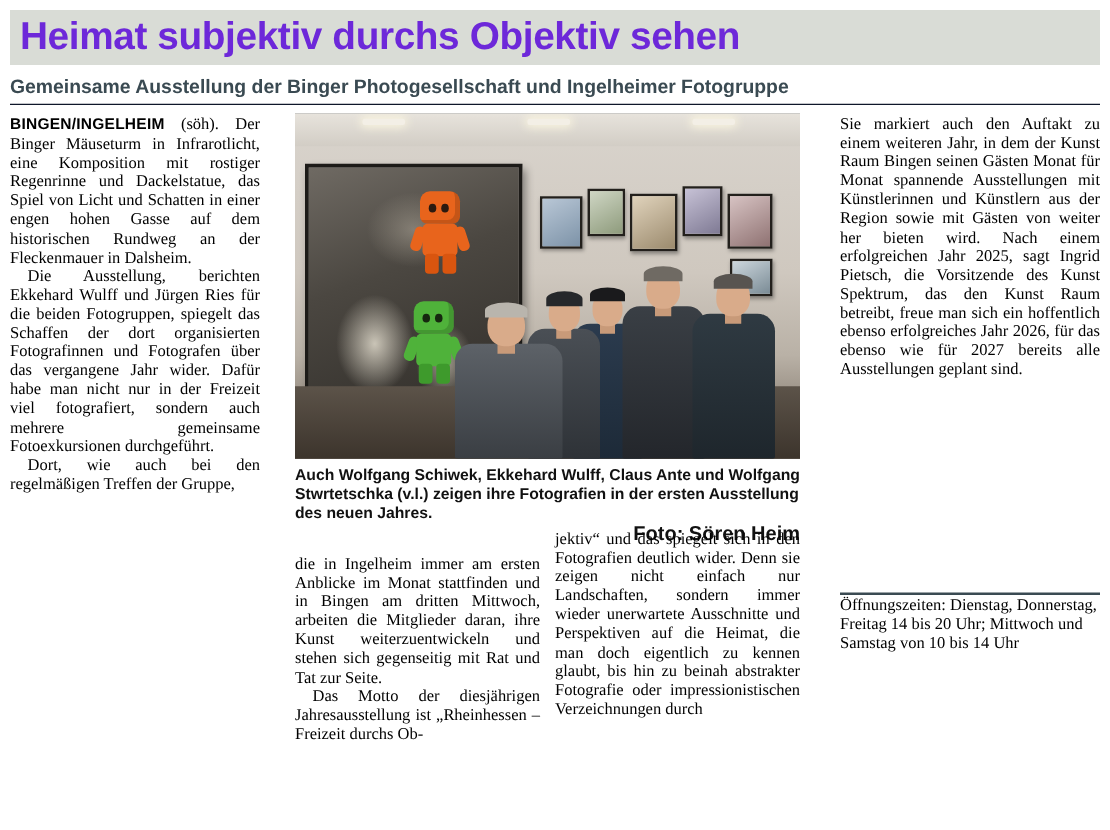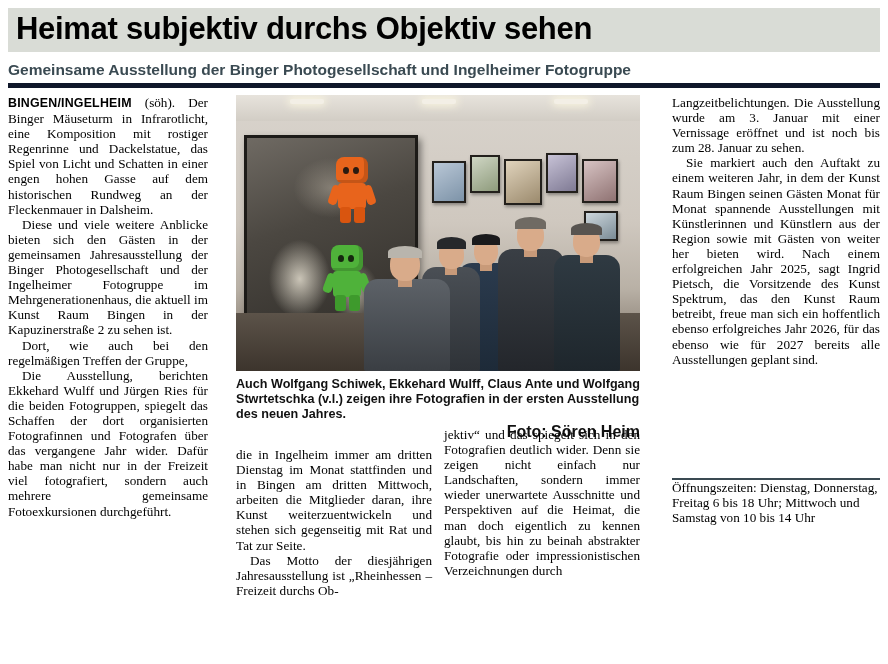--- a/index.html
+++ b/index.html
@@ -28,27 +28,27 @@
     background: #d9dcd6;
     margin: 8px 8px 0 8px;
     padding: 3px 8px 5px 8px;
   }
   .headline {
     font-family: "Liberation Sans", sans-serif;
     font-weight: bold;
     font-size: 31px;
     line-height: 36px;
     letter-spacing: -0.3px;
-    color: #000000;
+    color: #6d28d9;
     margin: 0;
   }
   .subhead-band {
     margin: 6px 8px 0 8px;
     padding: 2px 0 4px 0;
-    border-bottom: 5px solid #0f172a;
+    border-bottom: 1px solid #0f172a;
   }
   .subhead {
     font-family: "Liberation Sans", sans-serif;
     font-weight: bold;
     font-size: 15.5px;
     line-height: 19px;
     color: #3a4a52;
     margin: 0;
   }
 
@@ -226,23 +226,22 @@
   </div>
 
   <div class="subhead-band">
     <h2 class="subhead">Gemeinsame Ausstellung der Binger Photogesellschaft und Ingelheimer Fotogruppe</h2>
   </div>
 
   <div class="body-area">
 
     <div class="col" id="col1">
       <p><span class="lead-label">BINGEN/INGELHEIM</span> <span>(söh).</span> <span>Der Binger Mäuseturm in Infrarotlicht, eine Komposition mit rostiger Regenrinne und Dackelstatue, das Spiel von Licht und Schatten in einer engen hohen Gasse auf dem historischen Rundweg an der Fleckenmauer in Dalsheim.</span></p>
-      <p>Diese und viele weitere Anblicke bieten sich den Gästen in der gemeinsamen Jahresausstellung der Binger Photogesellschaft und der Ingelheimer Fotogruppe im Mehrgenerationenhaus, die aktuell im Kunst Raum Bingen in der Kapuzinerstraße 2 zu sehen ist.</p>
+      <p>Die Ausstellung, berichten Ekkehard Wulff und Jürgen Ries für die beiden Fotogruppen, spiegelt das Schaffen der dort organisierten Fotografinnen und Fotografen über das vergangene Jahr wider. Dafür habe man nicht nur in der Freizeit viel fotografiert, sondern auch mehrere gemeinsame Fotoexkursionen durchgeführt.</p>
       <p>Dort, wie auch bei den regelmäßigen Treffen der Gruppe,</p>
-      <p>Die Ausstellung, berichten Ekkehard Wulff und Jürgen Ries für die beiden Fotogruppen, spiegelt das Schaffen der dort organisierten Fotografinnen und Fotografen über das vergangene Jahr wider. Dafür habe man nicht nur in der Freizeit viel fotografiert, sondern auch mehrere gemeinsame Fotoexkursionen durchgeführt.</p>
     </div>
 
     <div class="photo-block">
       <div class="photo">
         <div class="ph-wall"></div>
         <div class="ph-ceil"></div>
         <div class="ph-lamp" style="left:54px"></div>
         <div class="ph-lamp" style="left:186px"></div>
         <div class="ph-lamp" style="left:318px"></div>
 
@@ -328,33 +327,32 @@
         </div>
       </div>
 
       <div class="photo-caption">Auch Wolfgang Schiwek, Ekkehard Wulff, Claus Ante und Wolfgang Stwrtetschka (v.l.) zeigen ihre Fotografien in der ersten Ausstellung des neuen Jahres.</div>
       <div class="credit-row">
         <span class="credit">Foto: Sören Heim</span>
       </div>
     </div>
 
     <div class="col" id="col2">
-      <p>die in Ingelheim immer am dritten Dienstag im Monat stattfinden und in Bingen am dritten Mittwoch, arbeiten die Mitglieder daran, ihre Kunst weiterzuentwickeln und stehen sich gegenseitig mit Rat und Tat zur Seite.</p>
+      <p>die in Ingelheim immer am ersten Anblicke im Monat stattfinden und in Bingen am dritten Mittwoch, arbeiten die Mitglieder daran, ihre Kunst weiterzuentwickeln und stehen sich gegenseitig mit Rat und Tat zur Seite.</p>
       <p>Das Motto der diesjährigen Jahresausstellung ist „Rheinhessen – Freizeit durchs Ob-</p>
     </div>
 
     <div class="col" id="col3">
       <p>jektiv“ und das spiegelt sich in den Fotografien deutlich wider. Denn sie zeigen nicht einfach nur Landschaften, sondern immer wieder unerwartete Ausschnitte und Perspektiven auf die Heimat, die man doch eigentlich zu kennen glaubt, bis hin zu beinah abstrakter Fotografie oder impressionistischen Verzeichnungen durch</p>
     </div>
 
     <div class="col" id="col4">
-      <p>Langzeitbelichtungen. Die Ausstellung wurde am 3. Januar mit einer Vernissage eröffnet und ist noch bis zum 28. Januar zu sehen.</p>
       <p>Sie markiert auch den Auftakt zu einem weiteren Jahr, in dem der Kunst Raum Bingen seinen Gästen Monat für Monat spannende Ausstellungen mit Künstlerinnen und Künstlern aus der Region sowie mit Gästen von weiter her bieten wird. Nach einem erfolgreichen Jahr 2025, sagt Ingrid Pietsch, die Vorsitzende des Kunst Spektrum, das den Kunst Raum betreibt, freue man sich ein hoffentlich ebenso erfolgreiches Jahr 2026, für das ebenso wie für 2027 bereits alle Ausstellungen geplant sind.</p>
     </div>
 
     <div class="infobox">
       <div class="info-body">
-        <p>Öffnungszeiten: Dienstag, Donnerstag, Freitag 6 bis 18 Uhr; Mittwoch und Samstag von 10 bis 14 Uhr</p>
+        <p>Öffnungszeiten: Dienstag, Donnerstag, Freitag 14 bis 20 Uhr; Mittwoch und Samstag von 10 bis 14 Uhr</p>
       </div>
     </div>
 
   </div>
 </div>
 
 </body></html>

